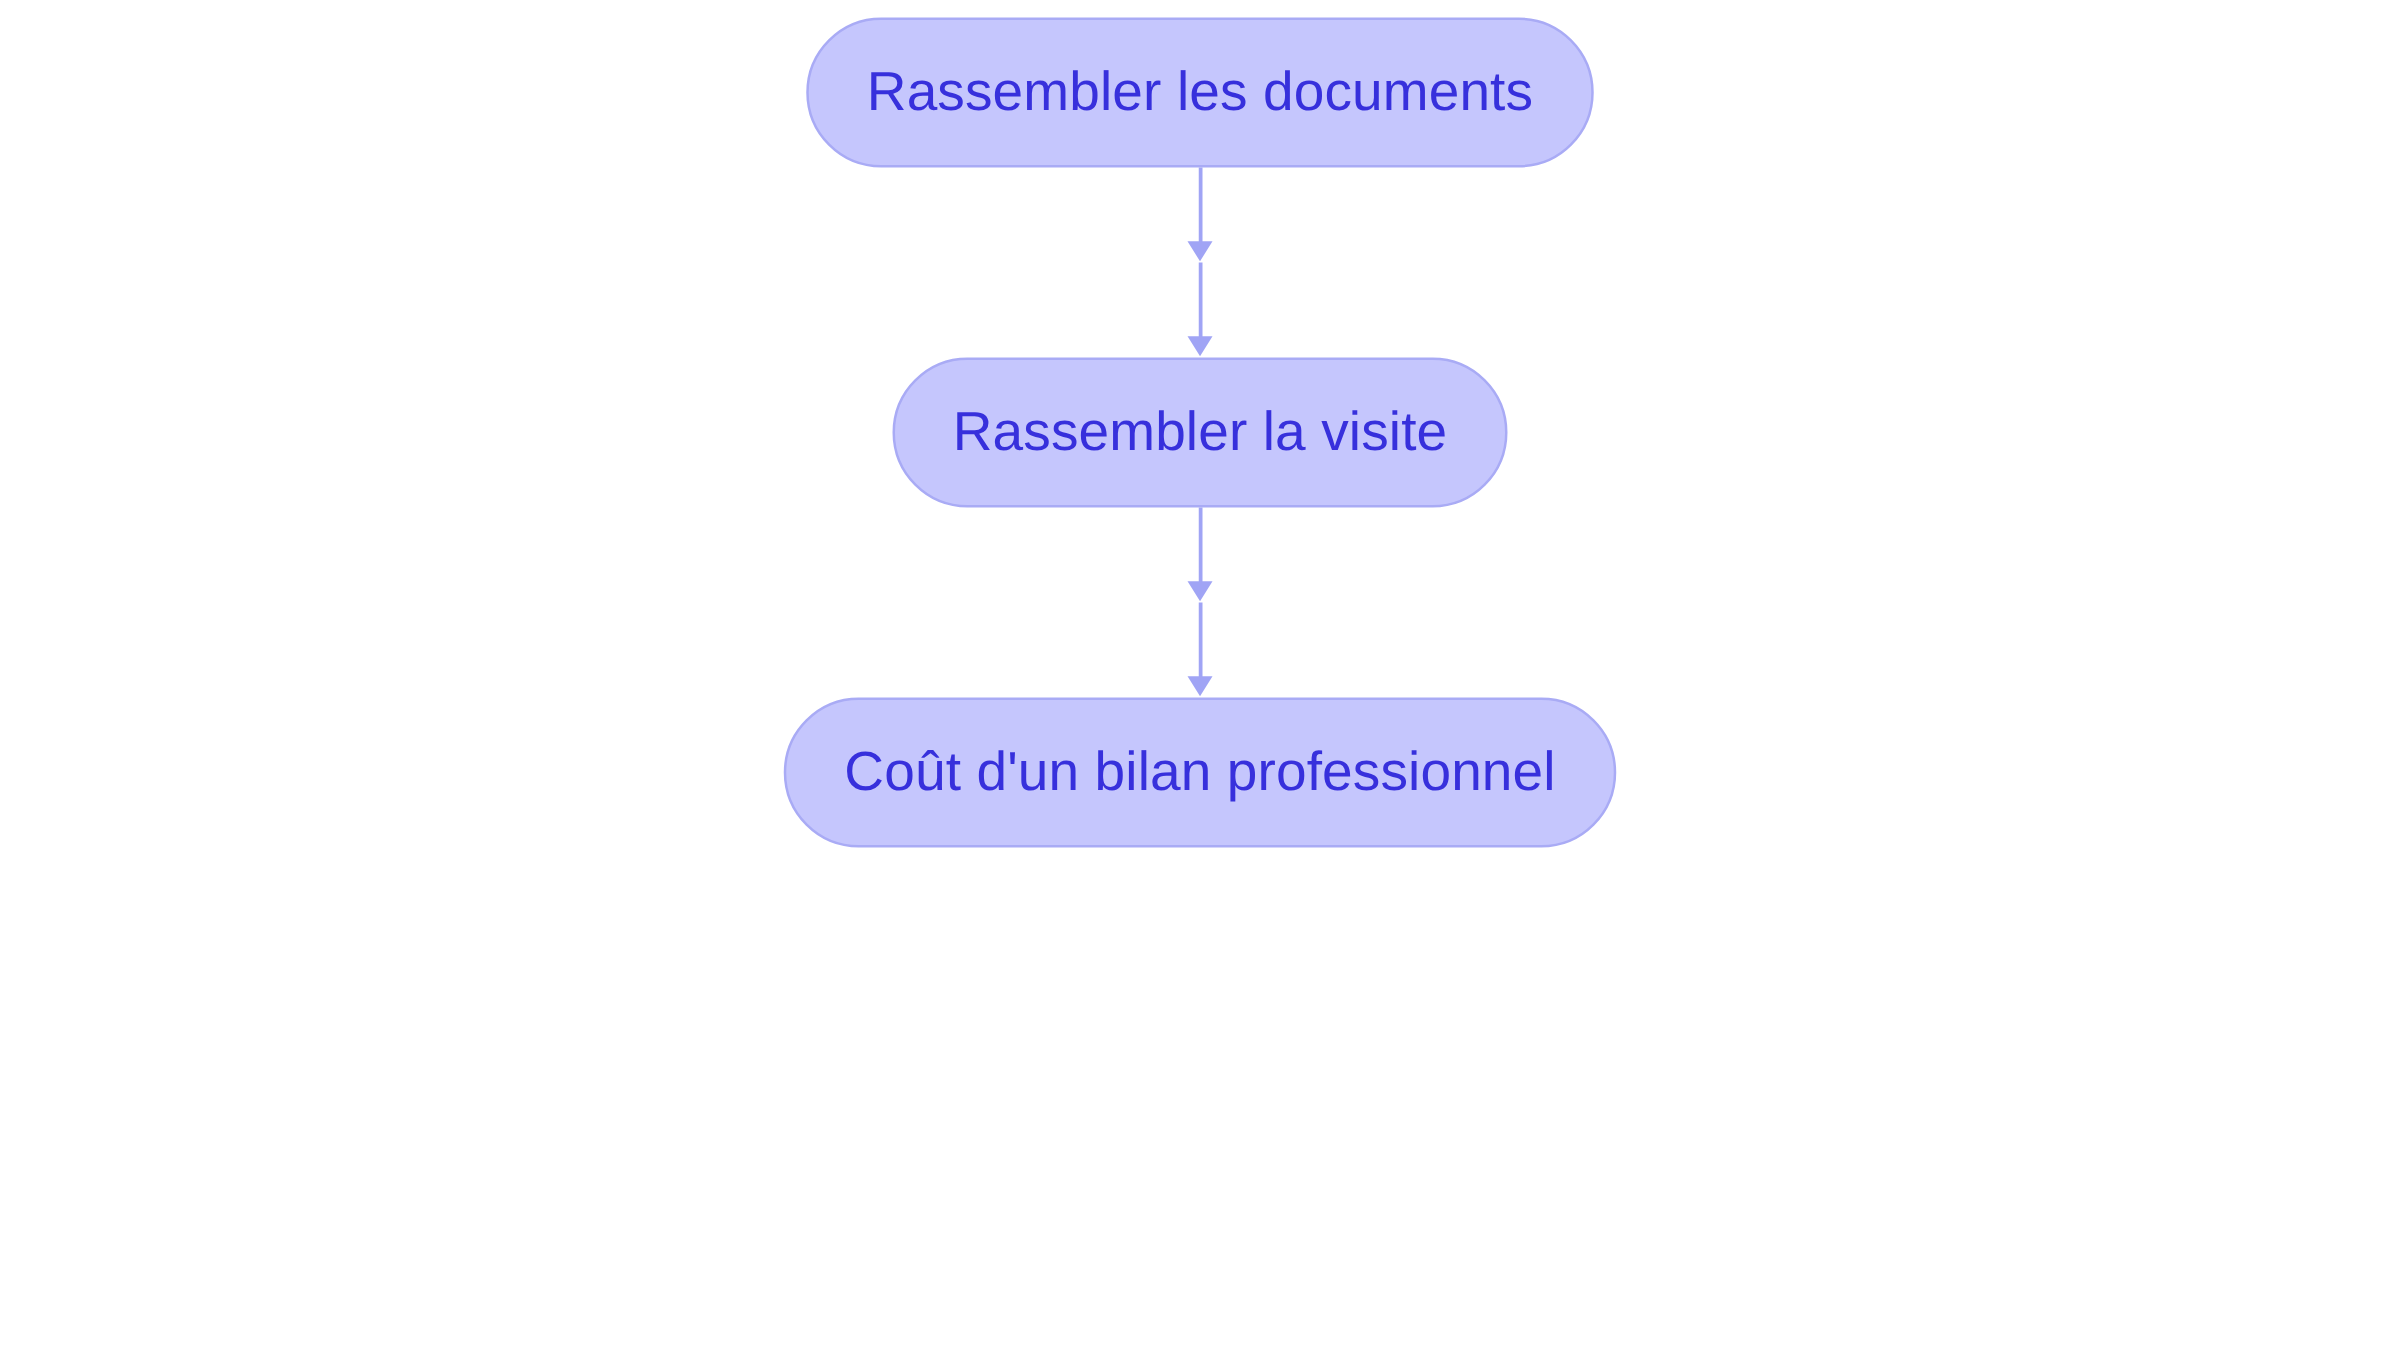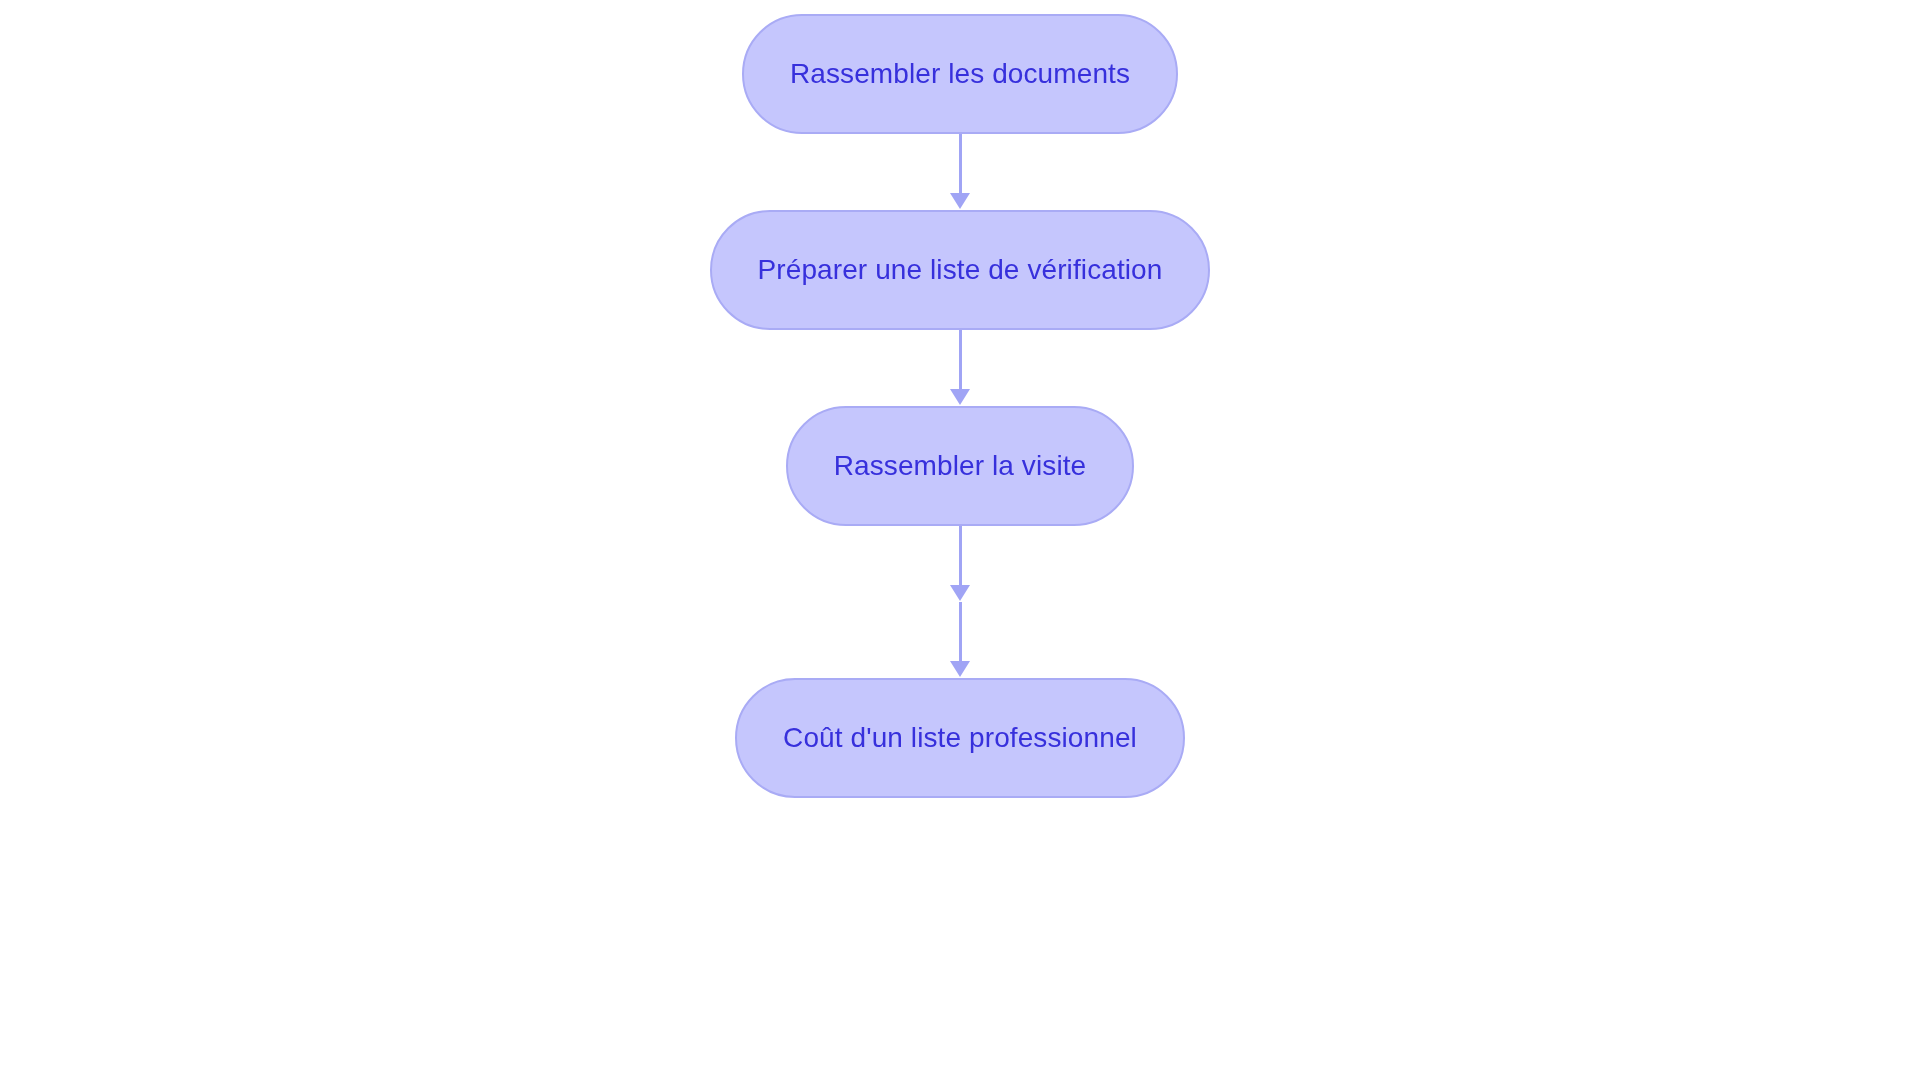--- a/index.html
+++ b/index.html
@@ -39,21 +39,21 @@
     box-sizing: border-box;
     height: 120px;
     border-radius: 60px;
     background: #c5c6fd;
     border: 2px solid #a9abf5;
     color: #3730dc;
     display: flex;
     align-items: center;
     justify-content: center;
     padding: 0 46px;
-    font-size: 28px;
+    font-size: 44px;
     font-weight: 400;
     letter-spacing: 0.1px;
     white-space: nowrap;
     line-height: 1;
   }
 
   .connector {
     position: relative;
     width: 20px;
     height: 76px;
@@ -83,23 +83,20 @@
 
     <div class="node">
       <span>Rassembler les documents</span>
     </div>
 
     <div class="connector">
       <div class="c-line"></div>
       <div class="c-head"></div>
     </div>
 
-    <div class="node">
-      <span>Préparer une liste de vérification</span>
-    </div>
 
     <div class="connector">
       <div class="c-line"></div>
       <div class="c-head"></div>
     </div>
 
     <div class="node">
       <span>Rassembler la visite</span>
     </div>
 
@@ -108,17 +105,17 @@
       <div class="c-head"></div>
     </div>
 
 
     <div class="connector">
       <div class="c-line"></div>
       <div class="c-head"></div>
     </div>
 
     <div class="node">
-      <span>Coût d'un liste professionnel</span>
+      <span>Coût d'un bilan professionnel</span>
     </div>
 
   </div>
 </div>
 
 </body></html>

